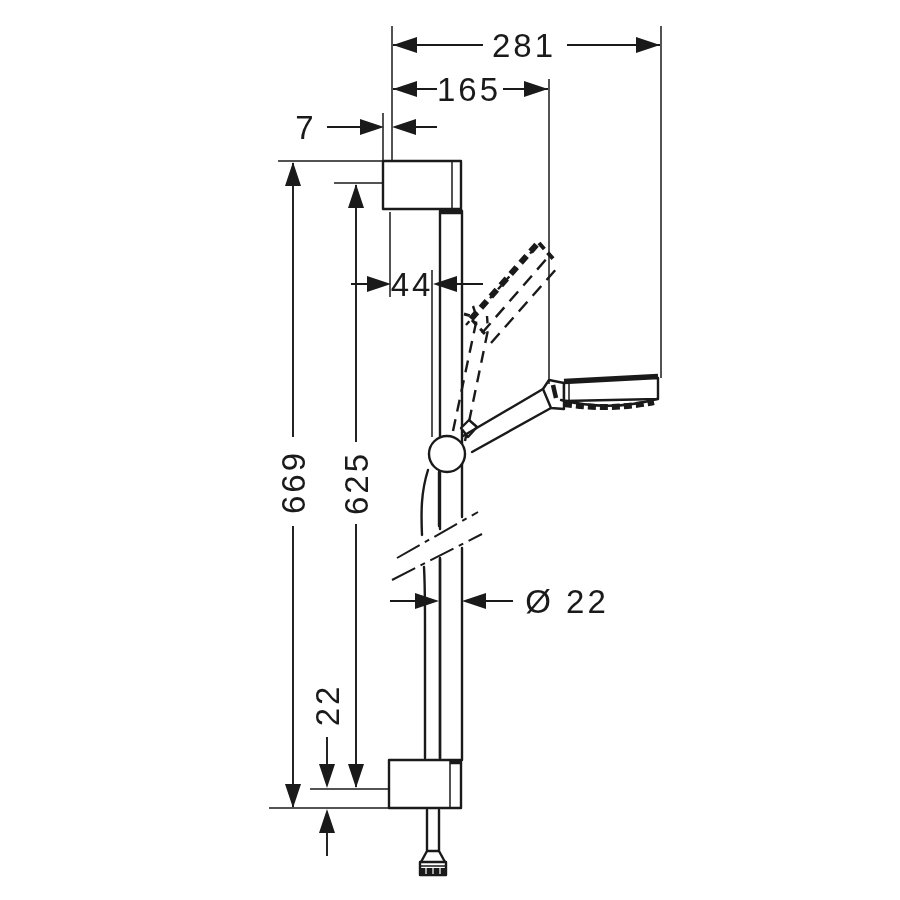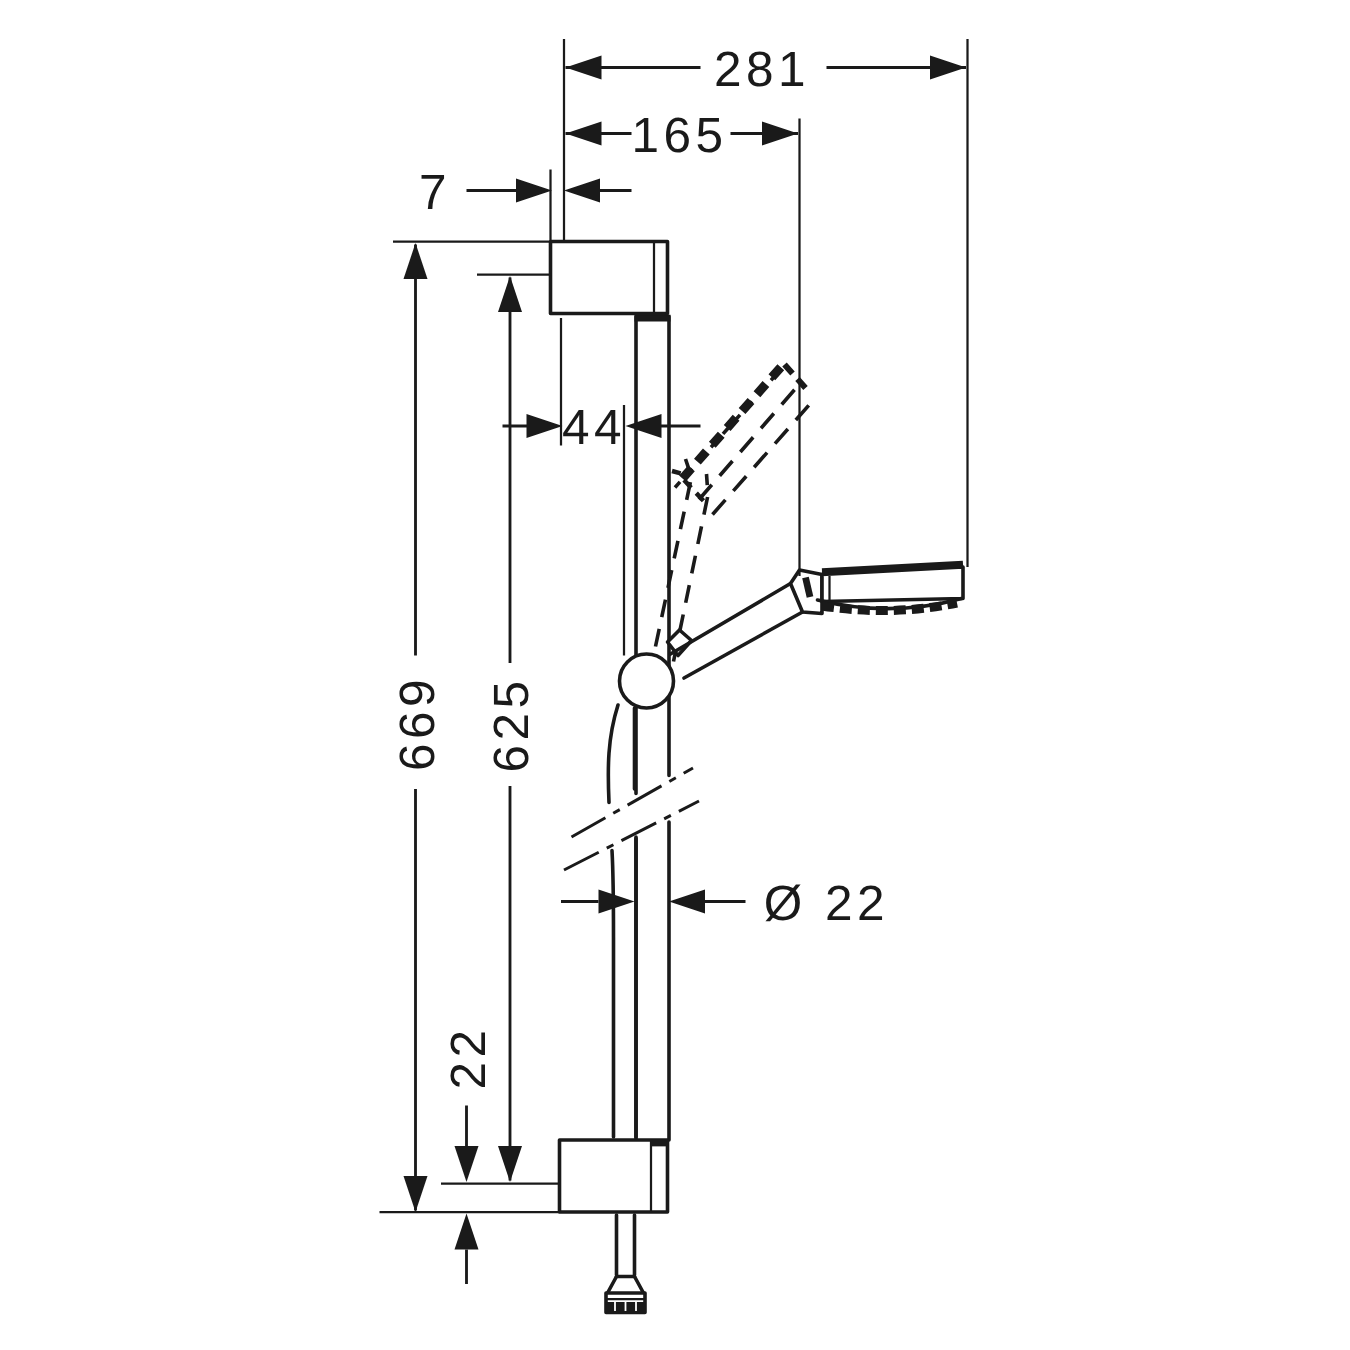--- a/index.html
+++ b/index.html
@@ -6,20 +6,21 @@
     margin: 0;
     padding: 0;
     background: #ffffff;
   }
   .canvas {
     position: relative;
     width: 868px;
     height: 900px;
     background: #ffffff;
     overflow: hidden;
+    padding-left: 16px;
   }
   svg { display: block; }
   .part {
     stroke: #1a1a1a;
     stroke-width: 2.4;
     fill: none;
     stroke-linecap: round;
     stroke-linejoin: round;
   }
   .part-filled {

